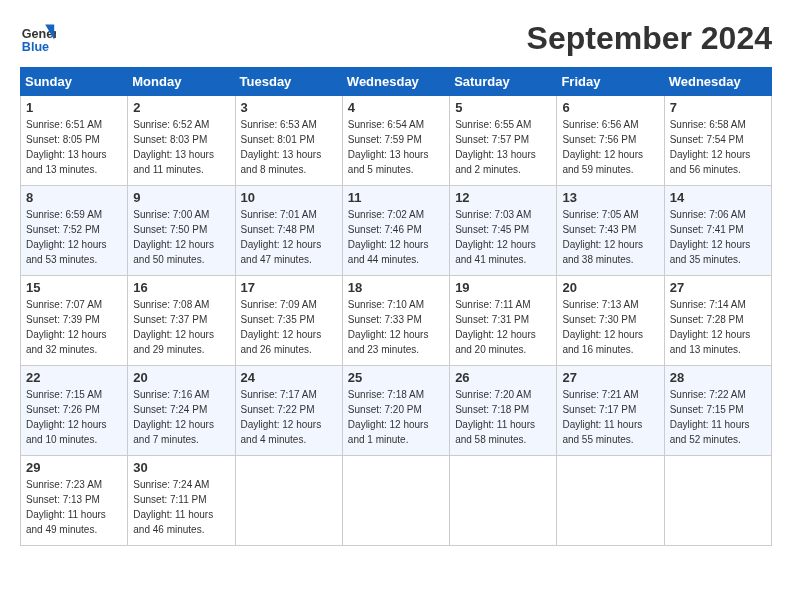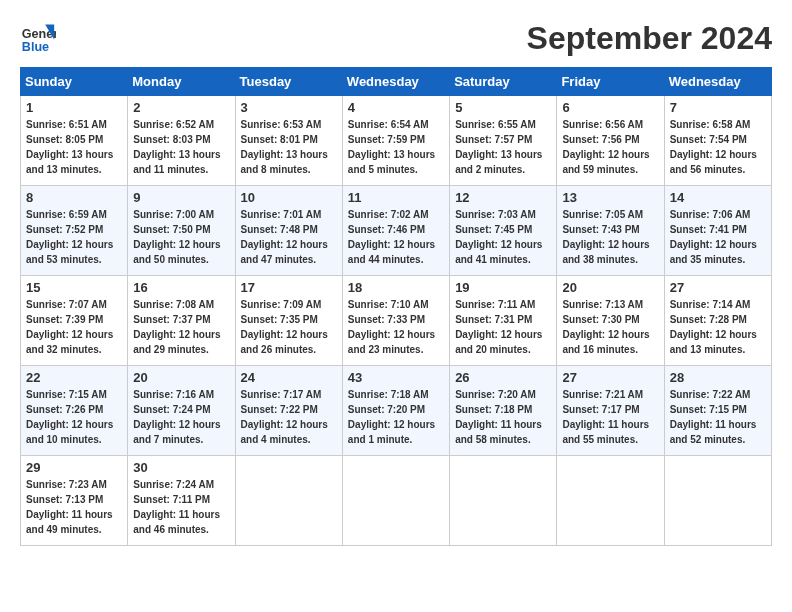--- a/index.html
+++ b/index.html
@@ -65,21 +65,20 @@
     .day-num {
       font-size: 13px;
       font-weight: bold;
       display: block;
       margin-bottom: 2px;
     }
     .day-info {
       font-size: 10px;
       line-height: 1.5;
       color: #333;
-      font-weight: bold;
     }
     tr:nth-child(even) td {
       background-color: #f2f6ff;
     }
     tr:nth-child(odd) td {
       background-color: #fff;
     }
     th:first-child { border-radius: 0; }
   </style>
 </head>
@@ -304,21 +303,21 @@
   </td>
         <td>
     <span class="day-num">24</span>
     <div class="day-info">
       Sunrise: 7:17 AM<br>
       Sunset: 7:22 PM<br>
       Daylight: 12 hours and 4 minutes.
     </div>
   </td>
         <td>
-    <span class="day-num">43</span>
+    <span class="day-num">25</span>
     <div class="day-info">
       Sunrise: 7:18 AM<br>
       Sunset: 7:20 PM<br>
       Daylight: 12 hours and 1 minute.
     </div>
   </td>
         <td>
     <span class="day-num">26</span>
     <div class="day-info">
       Sunrise: 7:20 AM<br>

